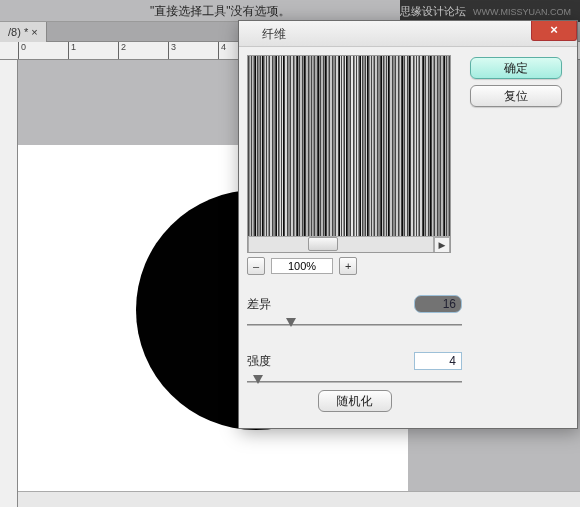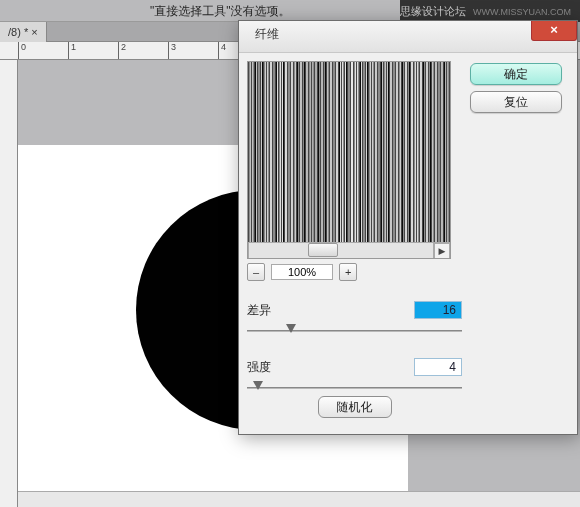--- a/index.html
+++ b/index.html
@@ -98,26 +98,26 @@
 .dialog {
   position: absolute;
   top: 20px;
   left: 238px;
   width: 340px;
   border: 1px solid #6d6d6d;
   background: #f0f0f0;
   box-shadow: 2px 3px 18px rgba(0,0,0,.35);
 }
 .titlebar {
-  height: 32px;
+  height: 26px;
   background: linear-gradient(#f5f5f5,#e2e2e2);
   border-bottom: 1px solid #c8c8c8;
   position: relative;
   line-height: 26px;
-  padding-left: 16px;
+  padding-left: 23px;
   font-size: 12px;
   color: #333;
 }
 .close-btn {
   position: absolute;
   top: 0; right: 0;
   width: 46px; height: 20px;
   background: #d04b3a;
   border: 1px solid #a33;
   border-top: none;
@@ -225,21 +225,21 @@
   width: 48px;
   height: 18px;
   border: 1px solid #9dc0d8;
   background: #fff;
   text-align: right;
   padding: 0 5px;
   font-size: 12px;
   line-height: 16px;
   color: #223;
 }
-.param-val.hl { background: #0ea5e9; }
+.param-val.hl { background: #737373; border-radius: 7px; }
 .slider {
   margin-top: 5px;
   height: 14px;
   position: relative;
 }
 .slider .track {
   position: absolute;
   top: 6px; left: 0; right: 0;
   height: 2px;
   background: #b8b8b8;

